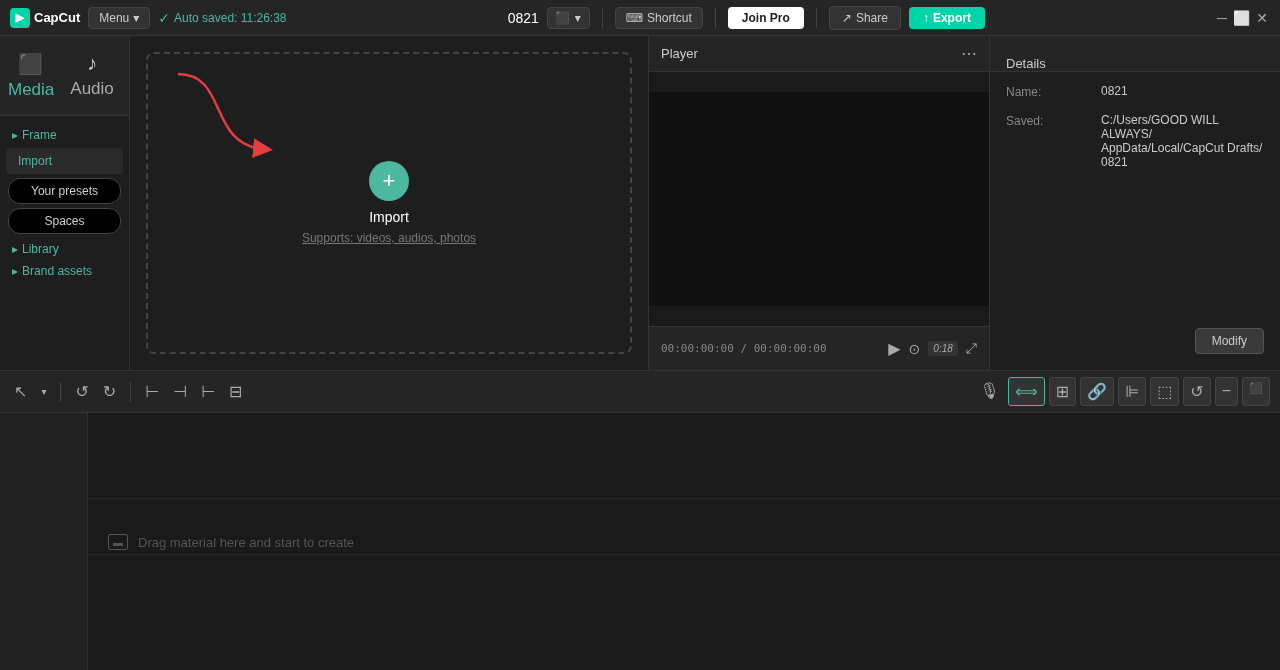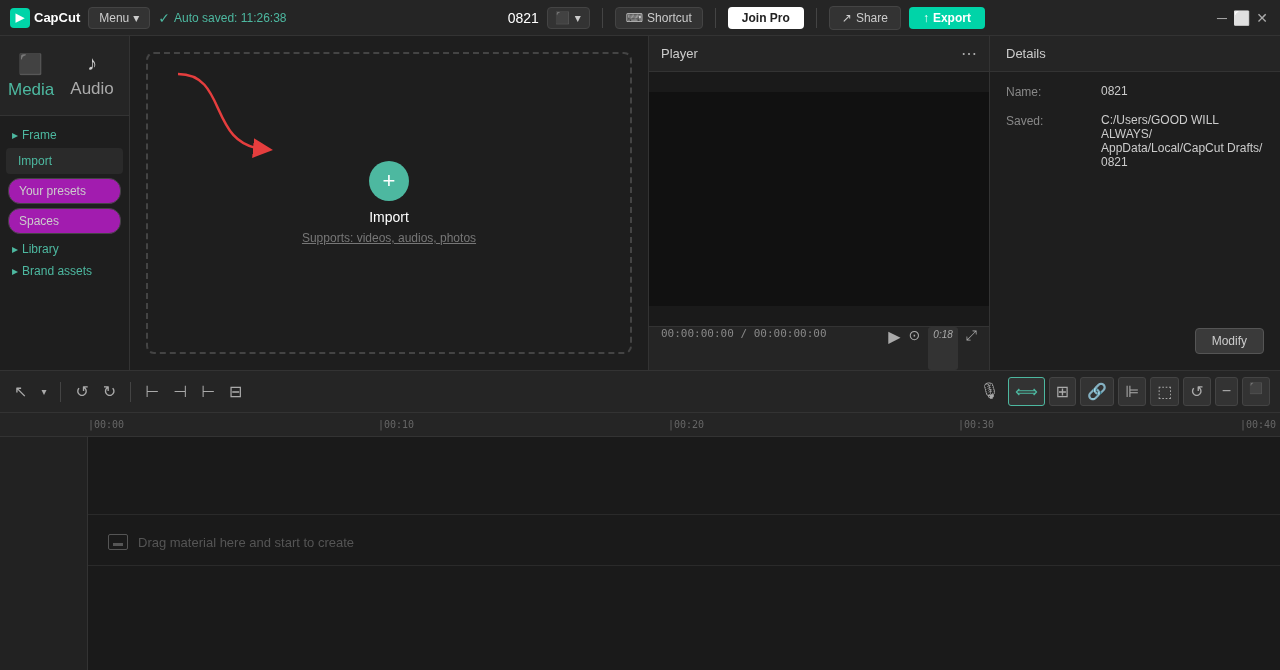--- a/index.html
+++ b/index.html
@@ -47,44 +47,44 @@
     .tool-item .t-icon { font-size: 20px; }
     .tool-item .t-label { font-size: 17px; color: #aaa; }
     .tool-item.active .t-label { color: #4db8a0; }
     .toolbar-expand { color: #aaa; cursor: pointer; padding: 4px; }
 
     
     .sidebar-nav { padding: 8px 0; flex: 1; }
     .sidebar-section { padding: 4px 12px; color: #4db8a0; font-size: 12px; cursor: pointer; display: flex; align-items: center; gap: 4px; }
     .sidebar-item { padding: 6px 12px; color: #ccc; font-size: 12px; cursor: pointer; border-radius: 4px; margin: 2px 6px; }
     .sidebar-item.active { color: #4db8a0; background: #2a2a2a; }
-    .sidebar-item-btn { padding: 5px 10px; margin: 4px 8px; background: #a21caf; border: 1px solid #444; border-radius: 12px; color: #ccc; font-size: 12px; cursor: pointer; }
+    .sidebar-item-btn { padding: 5px 10px; margin: 4px 8px; background: #000000; border: 1px solid #444; border-radius: 12px; color: #ccc; font-size: 12px; cursor: pointer; text-align: center; }
 
     
     .media-area { flex: 1; background: #1e1e1e; display: flex; flex-direction: column; overflow: hidden; }
     .import-zone { flex: 1; display: flex; flex-direction: column; align-items: center; justify-content: center; border: 2px dashed #444; margin: 16px; border-radius: 8px; cursor: pointer; position: relative; }
     .import-btn-circle { width: 40px; height: 40px; background: #4db8a0; border-radius: 50%; display: flex; align-items: center; justify-content: center; color: #fff; font-size: 22px; margin-bottom: 8px; }
     .import-label { color: #fff; font-size: 14px; margin-bottom: 6px; }
     .import-sub { color: #777; font-size: 12px; text-decoration: underline; }
 
     
     .player-area { width: 342px; background: #1a1a1a; border-left: 1px solid #333; border-right: 1px solid #333; display: flex; flex-direction: column; flex-shrink: 0; gap: 20px; }
     .player-header { height: 36px; background: #252525; border-bottom: 1px solid #333; display: flex; align-items: center; justify-content: space-between; padding: 0 12px; }
     .player-title { color: #ccc; font-size: 13px; }
     .player-menu-btn { color: #aaa; cursor: pointer; font-size: 16px; }
     .player-viewport { flex: 1; background: #111; display: flex; align-items: center; justify-content: center; }
-    .player-controls { height: 44px; background: #252525; border-top: 1px solid #333; display: flex; padding: 0 12px; gap: 8px; }
+    .player-controls { height: 44px; background: #252525; border-top: 1px solid #333; display: flex; align-items: center; padding: 0 12px; gap: 8px; }
     .timecode { color: #888; font-size: 11px; font-family: monospace; flex: 1; }
     .play-btn { color: #aaa; cursor: pointer; font-size: 16px; }
     .player-ctrl-btn { color: #aaa; cursor: pointer; font-size: 14px; }
     .player-badge { background: #333; color: #aaa; font-size: 10px; padding: 2px 5px; border-radius: 3px; font-style: italic; }
 
     
     .details-panel { width: 290px; background: #1e1e1e; display: flex; flex-direction: column; flex-shrink: 0; }
-    .details-header { height: 36px; background: #252525; border-bottom: 1px solid #333; display: flex; align-items: center; padding: 0 16px; }
+    .details-header { height: 36px; background: #252525; border-bottom: 1px solid #333; display: flex; align-items: flex-end; padding: 0 16px; }
     .details-title { color: #ccc; font-size: 13px; }
     .details-body { flex: 1; padding: 12px 16px; overflow-y: auto; }
     .detail-row { display: flex; margin-bottom: 14px; align-items: flex-start; }
     .detail-key { color: #888; font-size: 12px; width: 95px; flex-shrink: 0; padding-top: 1px; }
     .detail-val { color: #ccc; font-size: 12px; flex: 1; }
     .modify-btn { background: #3a3a3a; border: 1px solid #555; color: #ccc; padding: 5px 16px; border-radius: 4px; cursor: pointer; font-size: 12px; display: block; margin: 8px 16px 16px auto; }
 
     
     .timeline-area { height: 300px; background: #1a1a1a; border-top: 1px solid #333; display: flex; flex-direction: column; }
     .timeline-toolbar { height: 42px; background: #252525; border-bottom: 1px solid #333; display: flex; align-items: center; padding: 0 10px; gap: 6px; }
@@ -298,27 +298,20 @@
         <span class="tl-tool-btn">⊞</span>
         <span class="tl-tool-btn">🔗</span>
         <span class="tl-tool-btn">⊫</span>
         <span class="tl-tool-btn">⬚</span>
         <span class="tl-tool-btn">↺</span>
         <span class="tl-tool-btn">−</span>
         <span class="tl-tool-btn" style="min-width:28px;text-align:center;font-size:11px;">⬛</span>
       </div>
     </div>
 
-    <div class="timeline-ruler">
-      <span class="ruler-mark" style="left: 88px;">|00:00</span>
-      <span class="ruler-mark" style="left: 378px;">|00:10</span>
-      <span class="ruler-mark" style="left: 668px;">|00:20</span>
-      <span class="ruler-mark" style="left: 958px;">|00:30</span>
-      <span class="ruler-mark" style="left: 1240px;">|00:40</span>
-    </div>
 
     <div class="timeline-content">
       <div class="timeline-track-labels"></div>
       <div class="timeline-tracks">
         <div class="track-line" style="top: 33%;"></div>
         <div class="track-line" style="top: 55%;"></div>
         <div class="drag-hint">
           <div class="drag-hint-icon">
             <span style="font-size:10px;">▬</span>
           </div>

